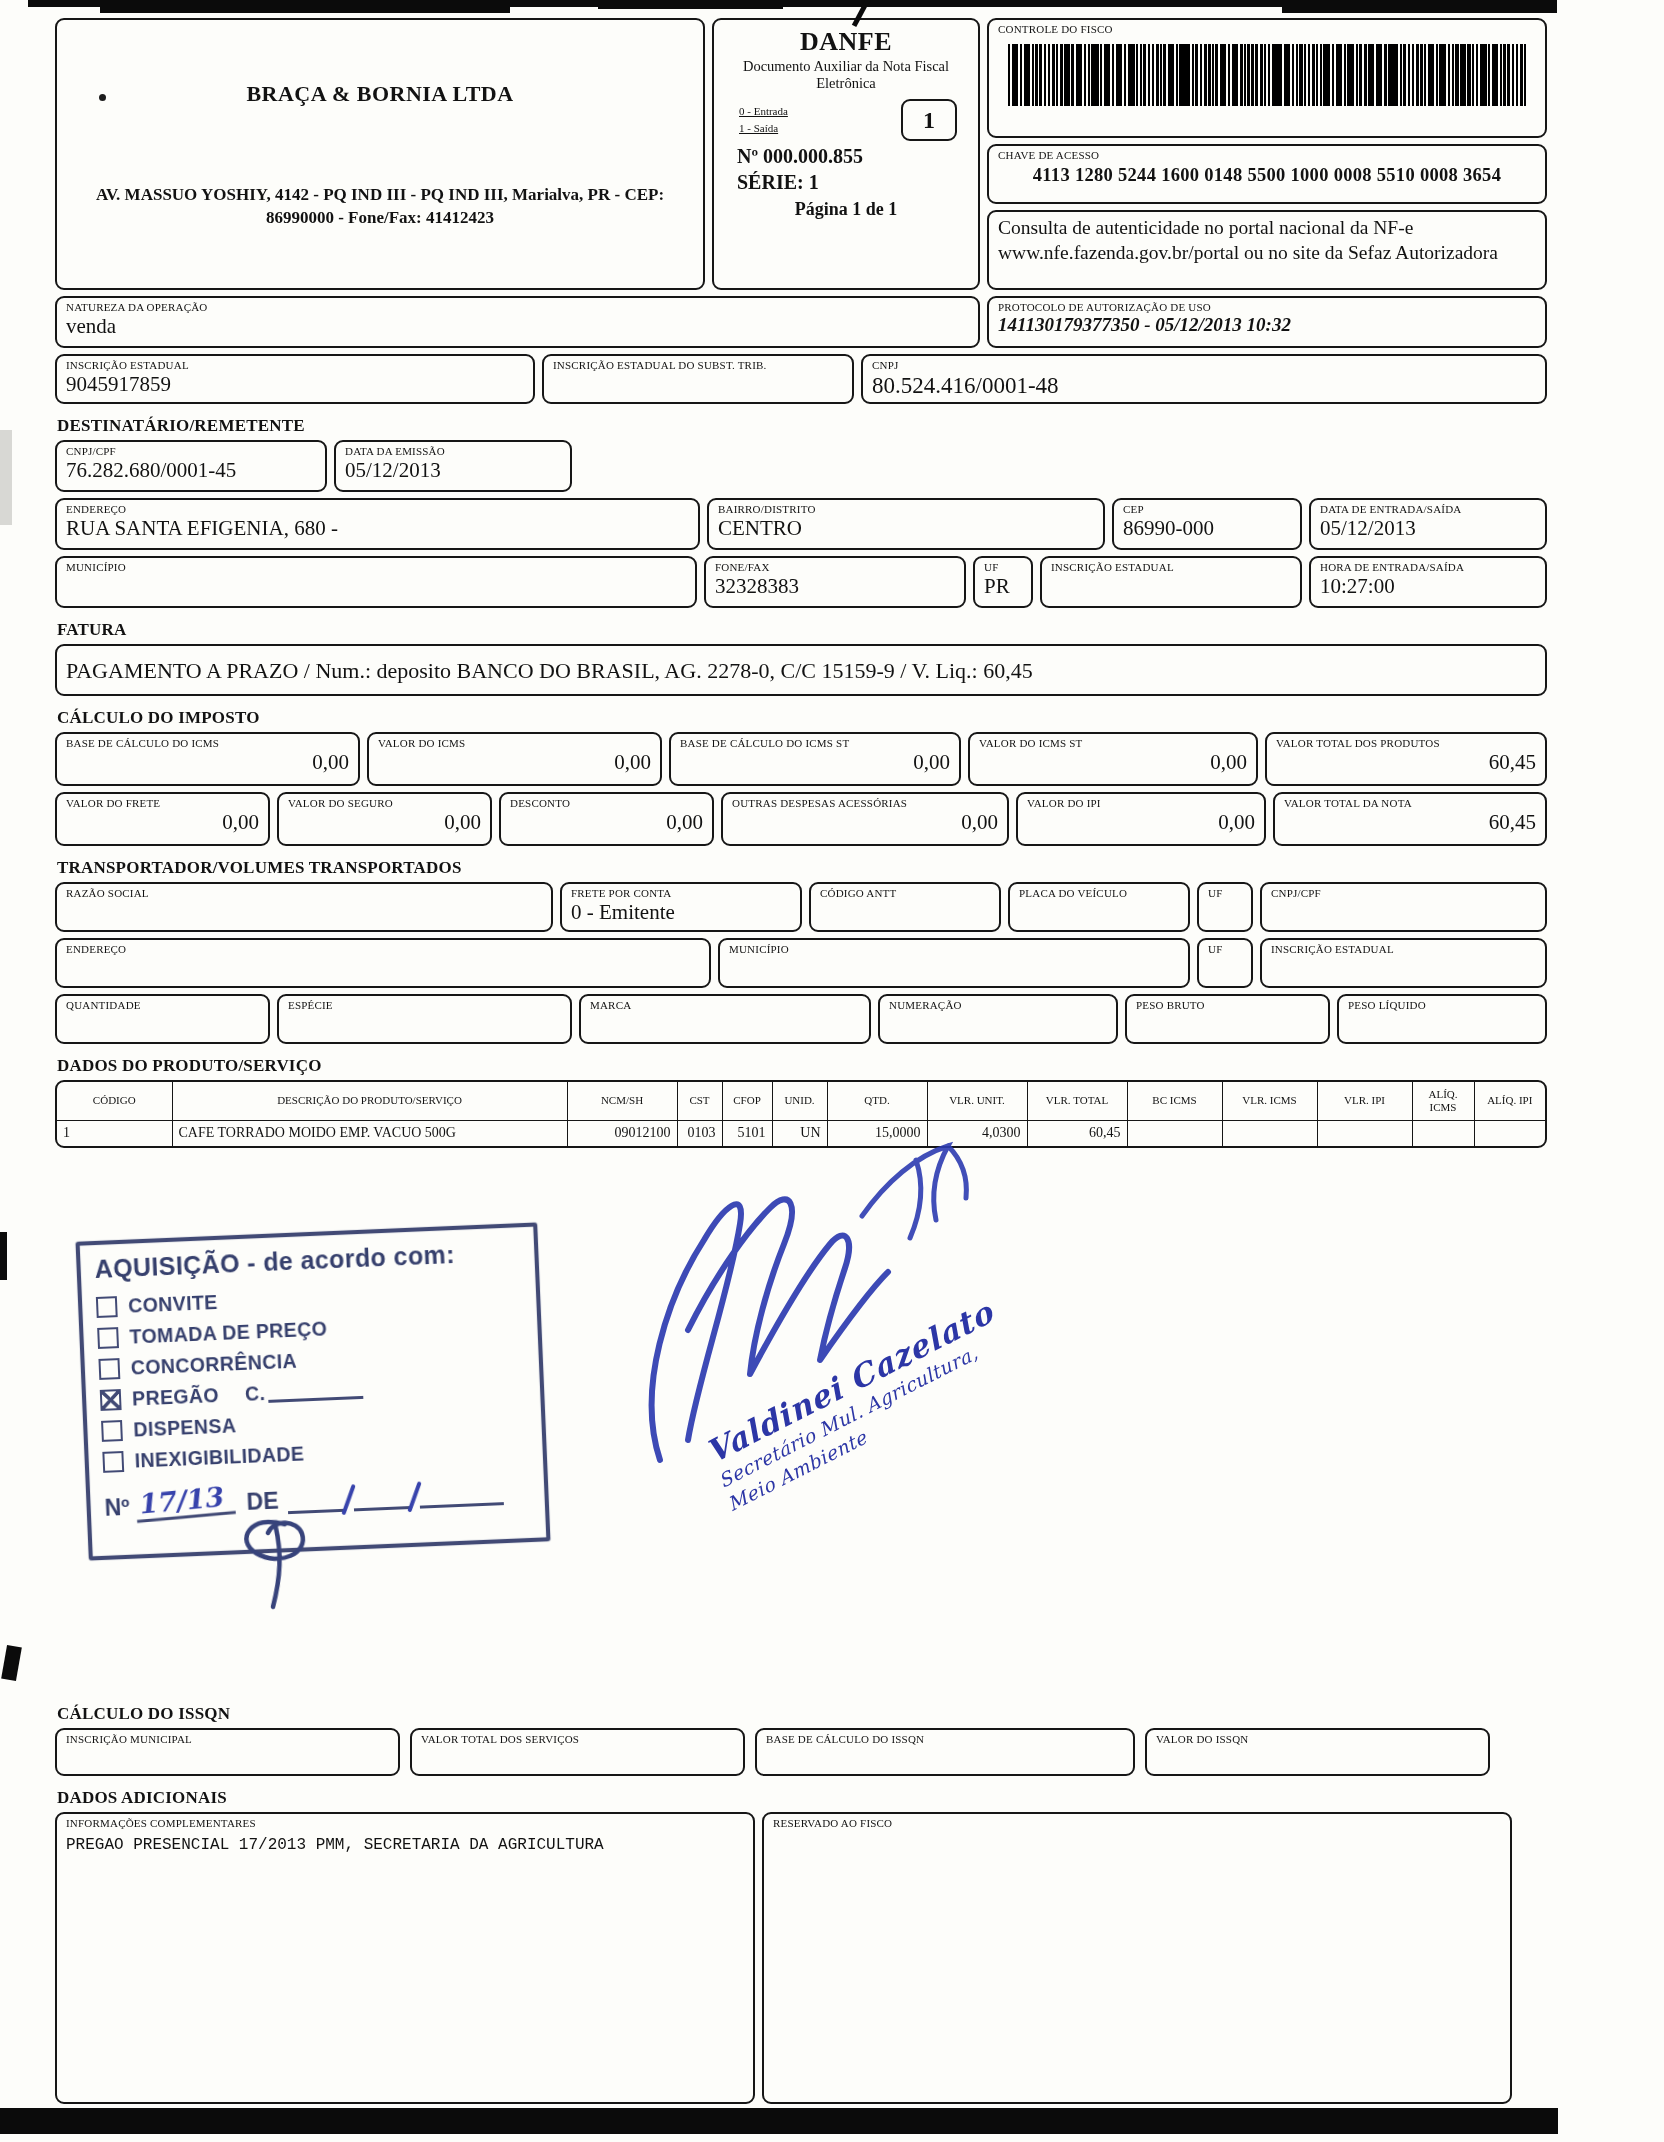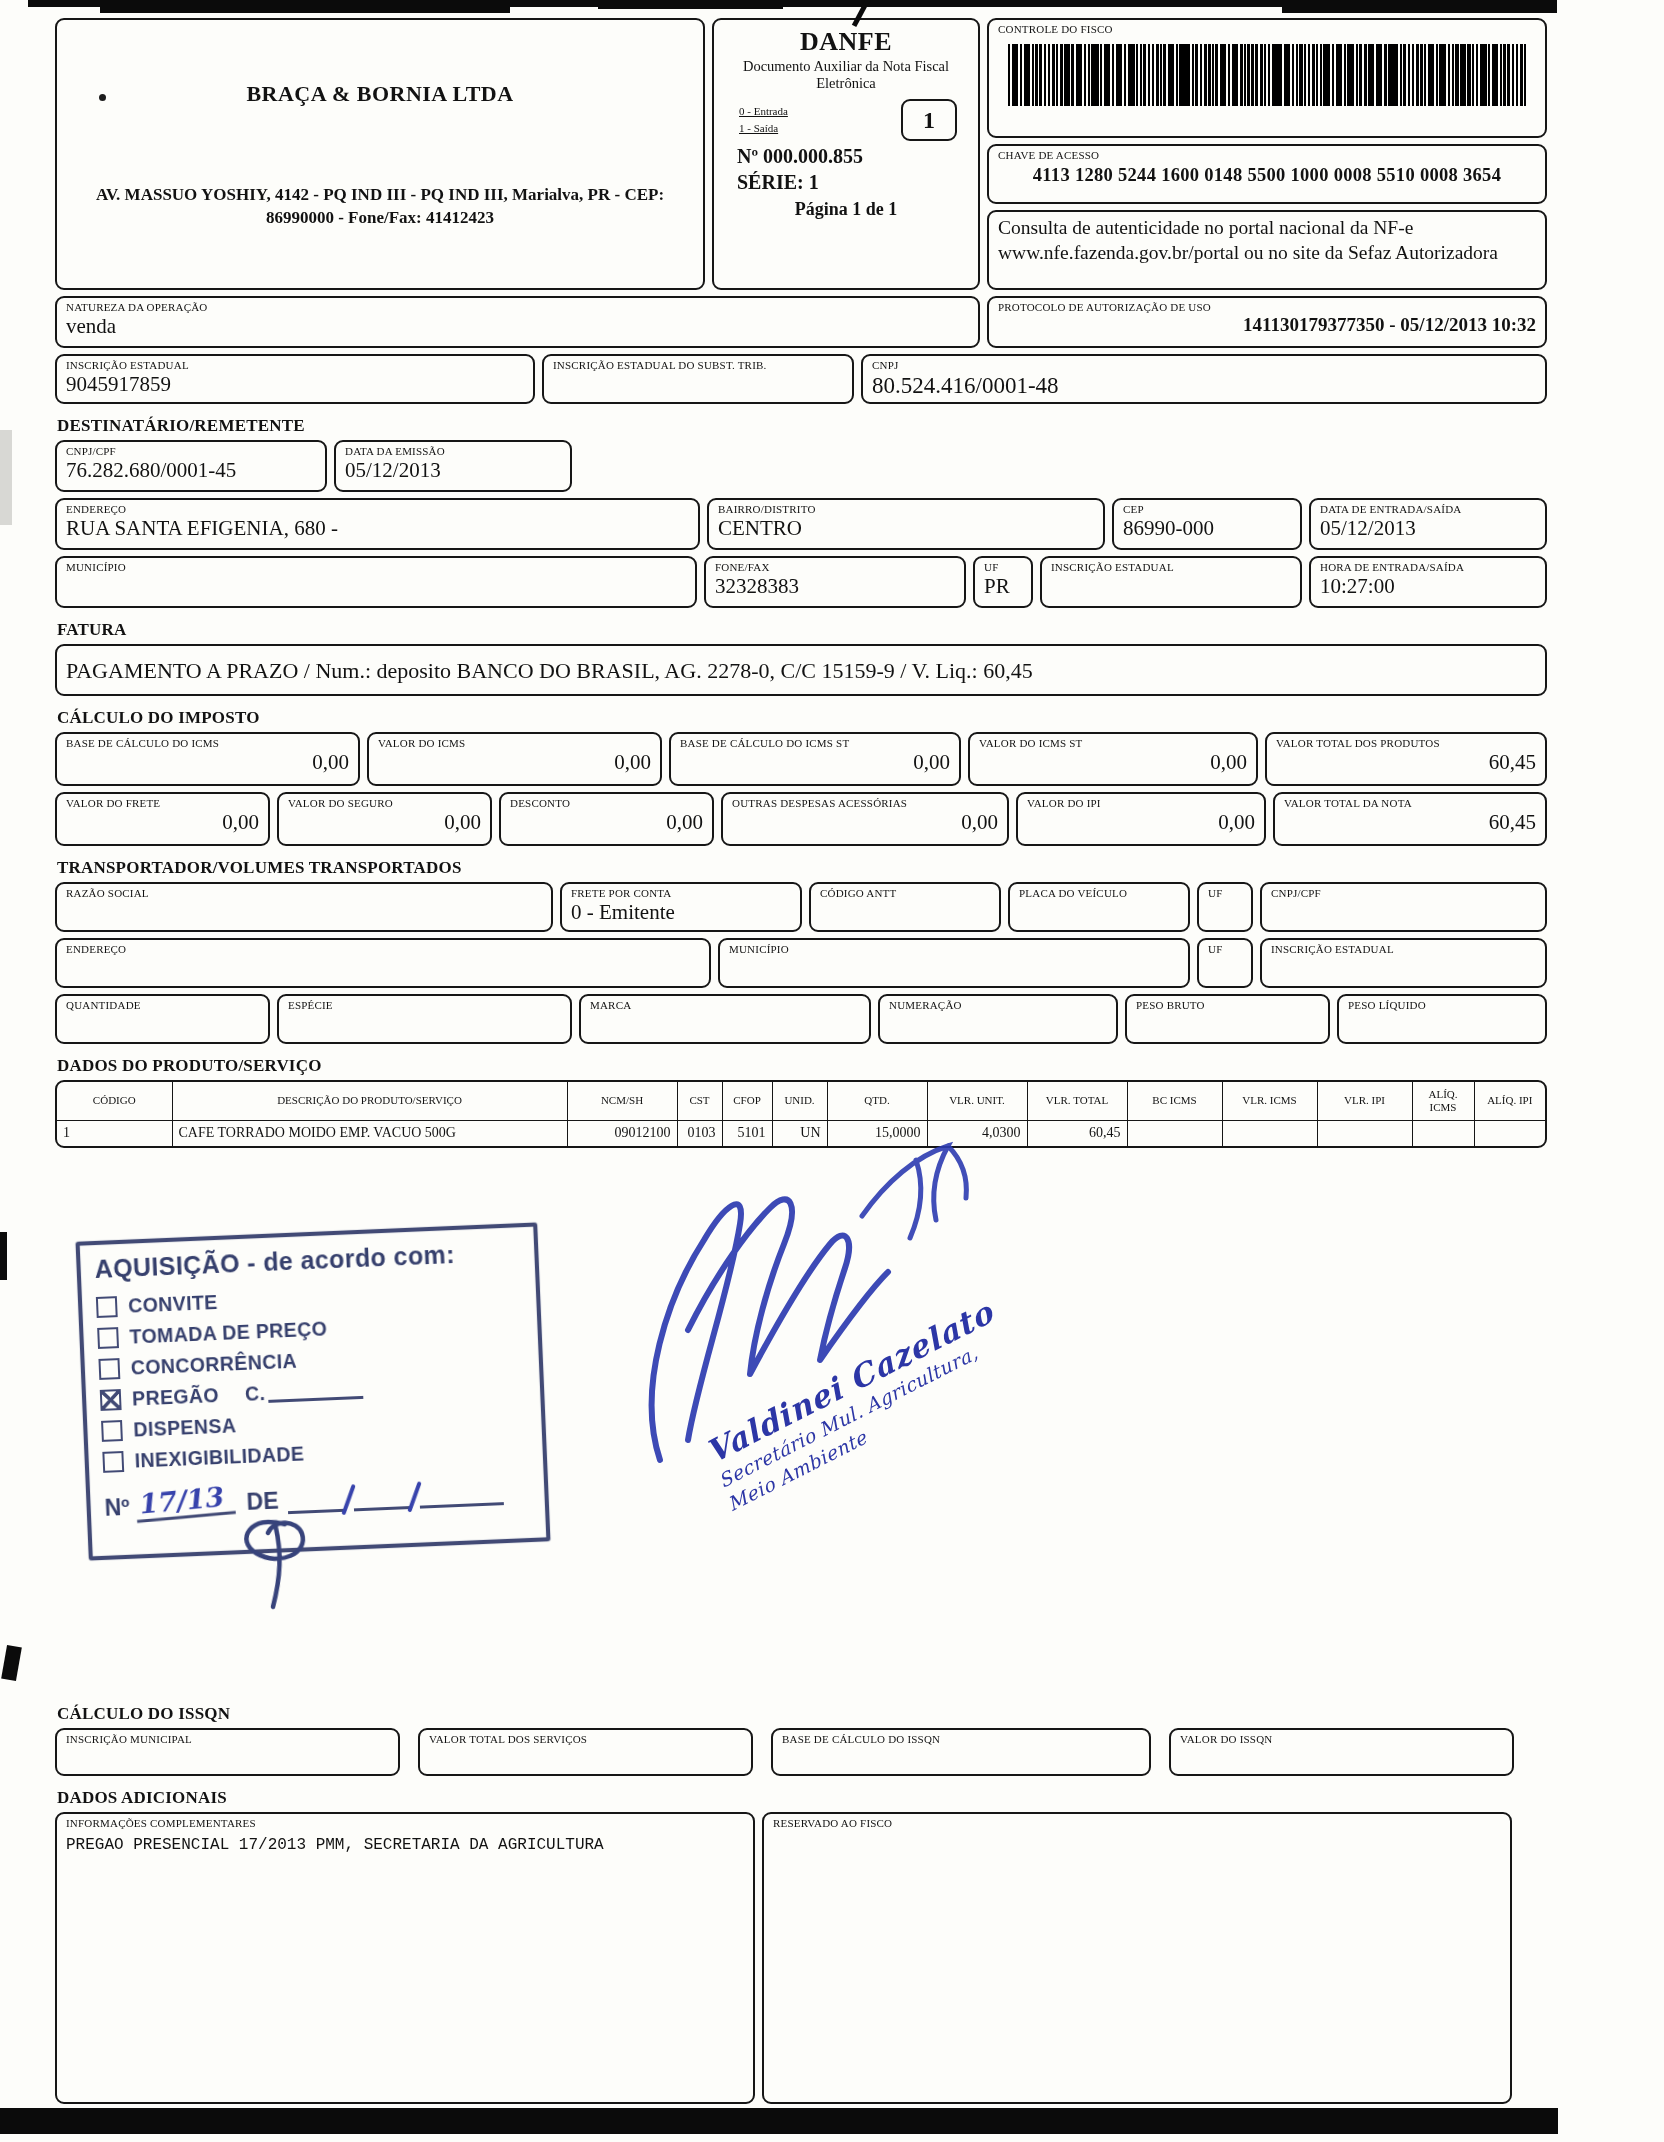--- a/index.html
+++ b/index.html
@@ -7,21 +7,21 @@
   .page{position:relative;width:1664px;height:2142px;background:#fdfdfa;overflow:hidden;}
   .content{position:absolute;left:55px;top:18px;width:1492px;}
   .row{display:flex;gap:7px;margin-top:6px;}
   .row>*{flex:0 0 auto;}
   .grow{flex:1 1 auto !important;}
   .fld{border:2.5px solid #161616;border-radius:9px;padding:3px 9px 2px;position:relative;background:transparent;}
   .lbl{display:block;font-size:11px;line-height:1.15;letter-spacing:.2px;white-space:nowrap;overflow:hidden;}
   .val{display:block;font-size:21px;line-height:1.18;white-space:nowrap;overflow:hidden;}
   .num .val{text-align:right;}
   .bold{font-weight:bold;}
-  .center{text-align:right;}
+  .center{text-align:left;font-style:italic;}
   .sec{font-weight:bold;font-size:17px;margin:12px 0 0 2px;letter-spacing:.2px;}
   .sec + .row{margin-top:4px;}
 
   
   .emitter{height:272px;}
   .emitter-name{font-weight:bold;font-size:22px;text-align:center;margin-top:58px;letter-spacing:.5px;}
   .emitter-address{position:absolute;left:14px;right:14px;bottom:58px;font-weight:bold;font-size:17px;text-align:center;line-height:1.35;}
   .ink-dot{position:absolute;left:42px;top:74px;width:7px;height:7px;border-radius:50%;background:#1c1c1c;}
   .danfe{height:272px;text-align:center;padding-top:7px;}
   .danfe-title{font-weight:bold;font-size:26px;letter-spacing:.5px;}
@@ -382,21 +382,21 @@
             <td></td>
             <td></td>
           </tr>
         </tbody>
       </table>
     </div>
 
     <div style="height:544px"></div>
 
     <div class="sec">CÁLCULO DO ISSQN</div>
-    <div class="row" style="height:48px;gap:18px">
+    <div class="row" style="height:48px;gap:10px">
       <div class="fld" style="width:345px">
         <span class="lbl">INSCRIÇÃO MUNICIPAL</span>
       </div>
       <div class="fld" style="width:335px">
         <span class="lbl">VALOR TOTAL DOS SERVIÇOS</span>
       </div>
       <div class="fld" style="width:380px">
         <span class="lbl">BASE DE CÁLCULO DO ISSQN</span>
       </div>
       <div class="fld" style="width:345px">

